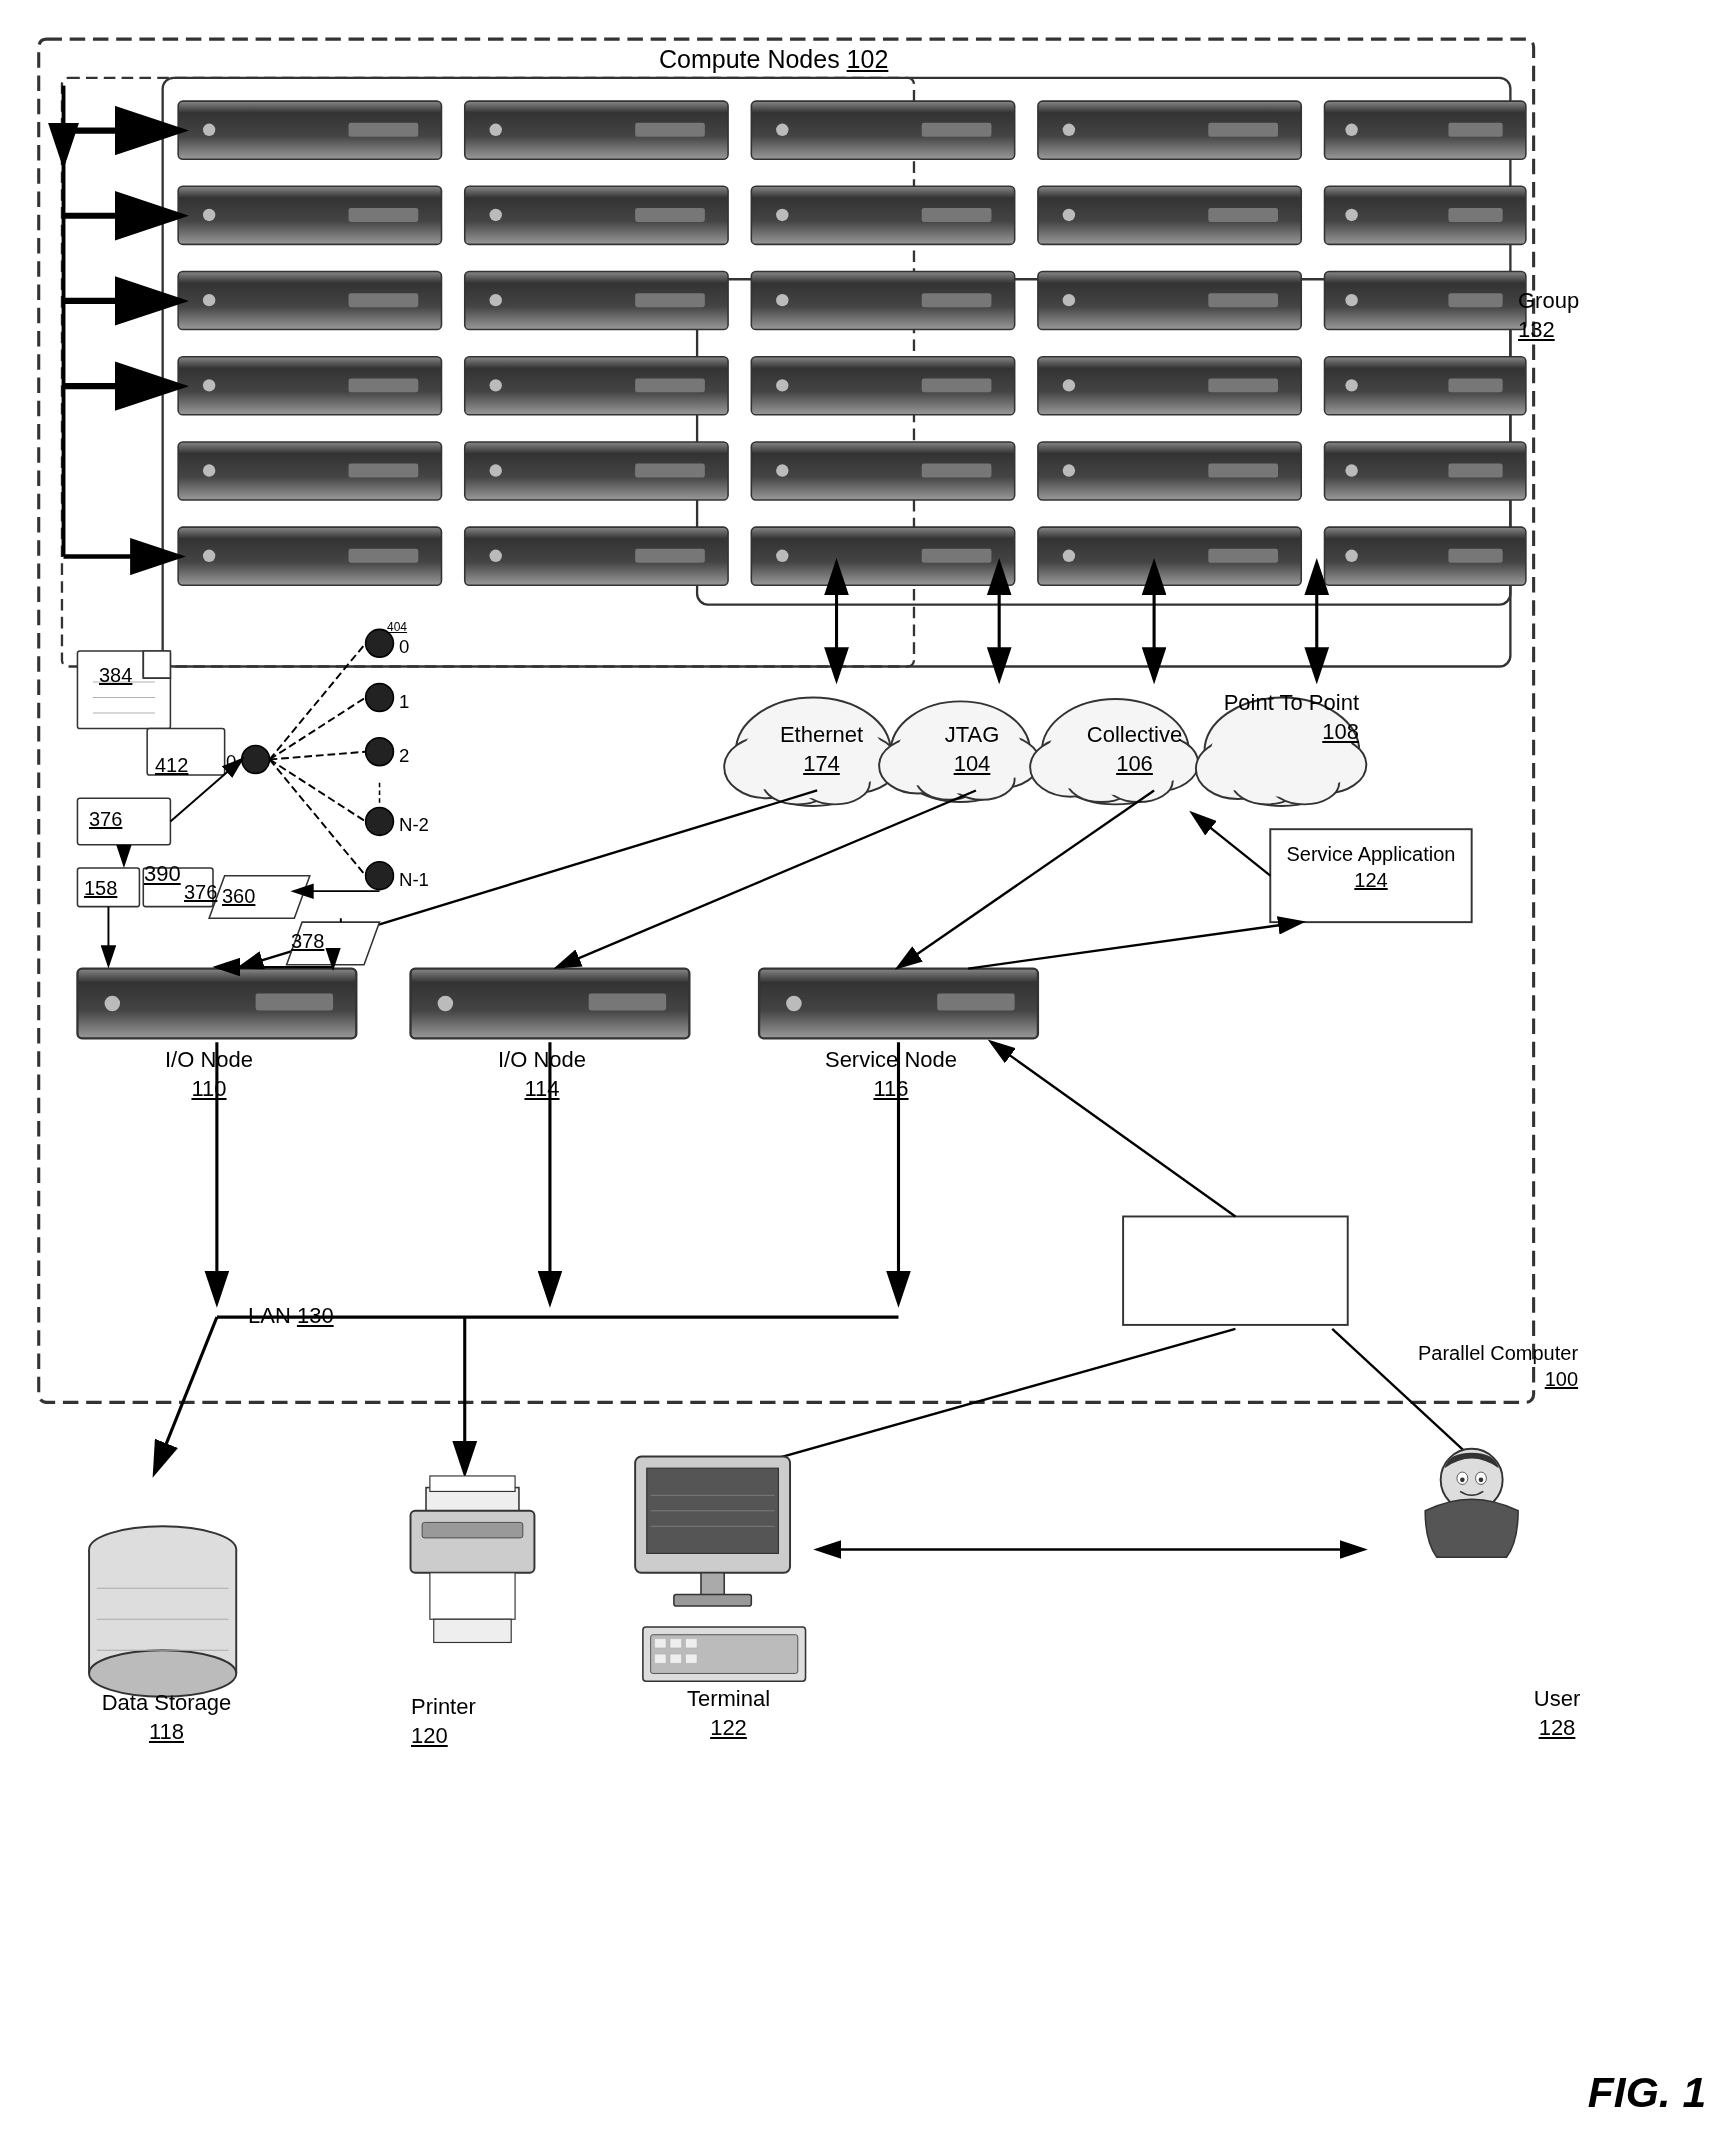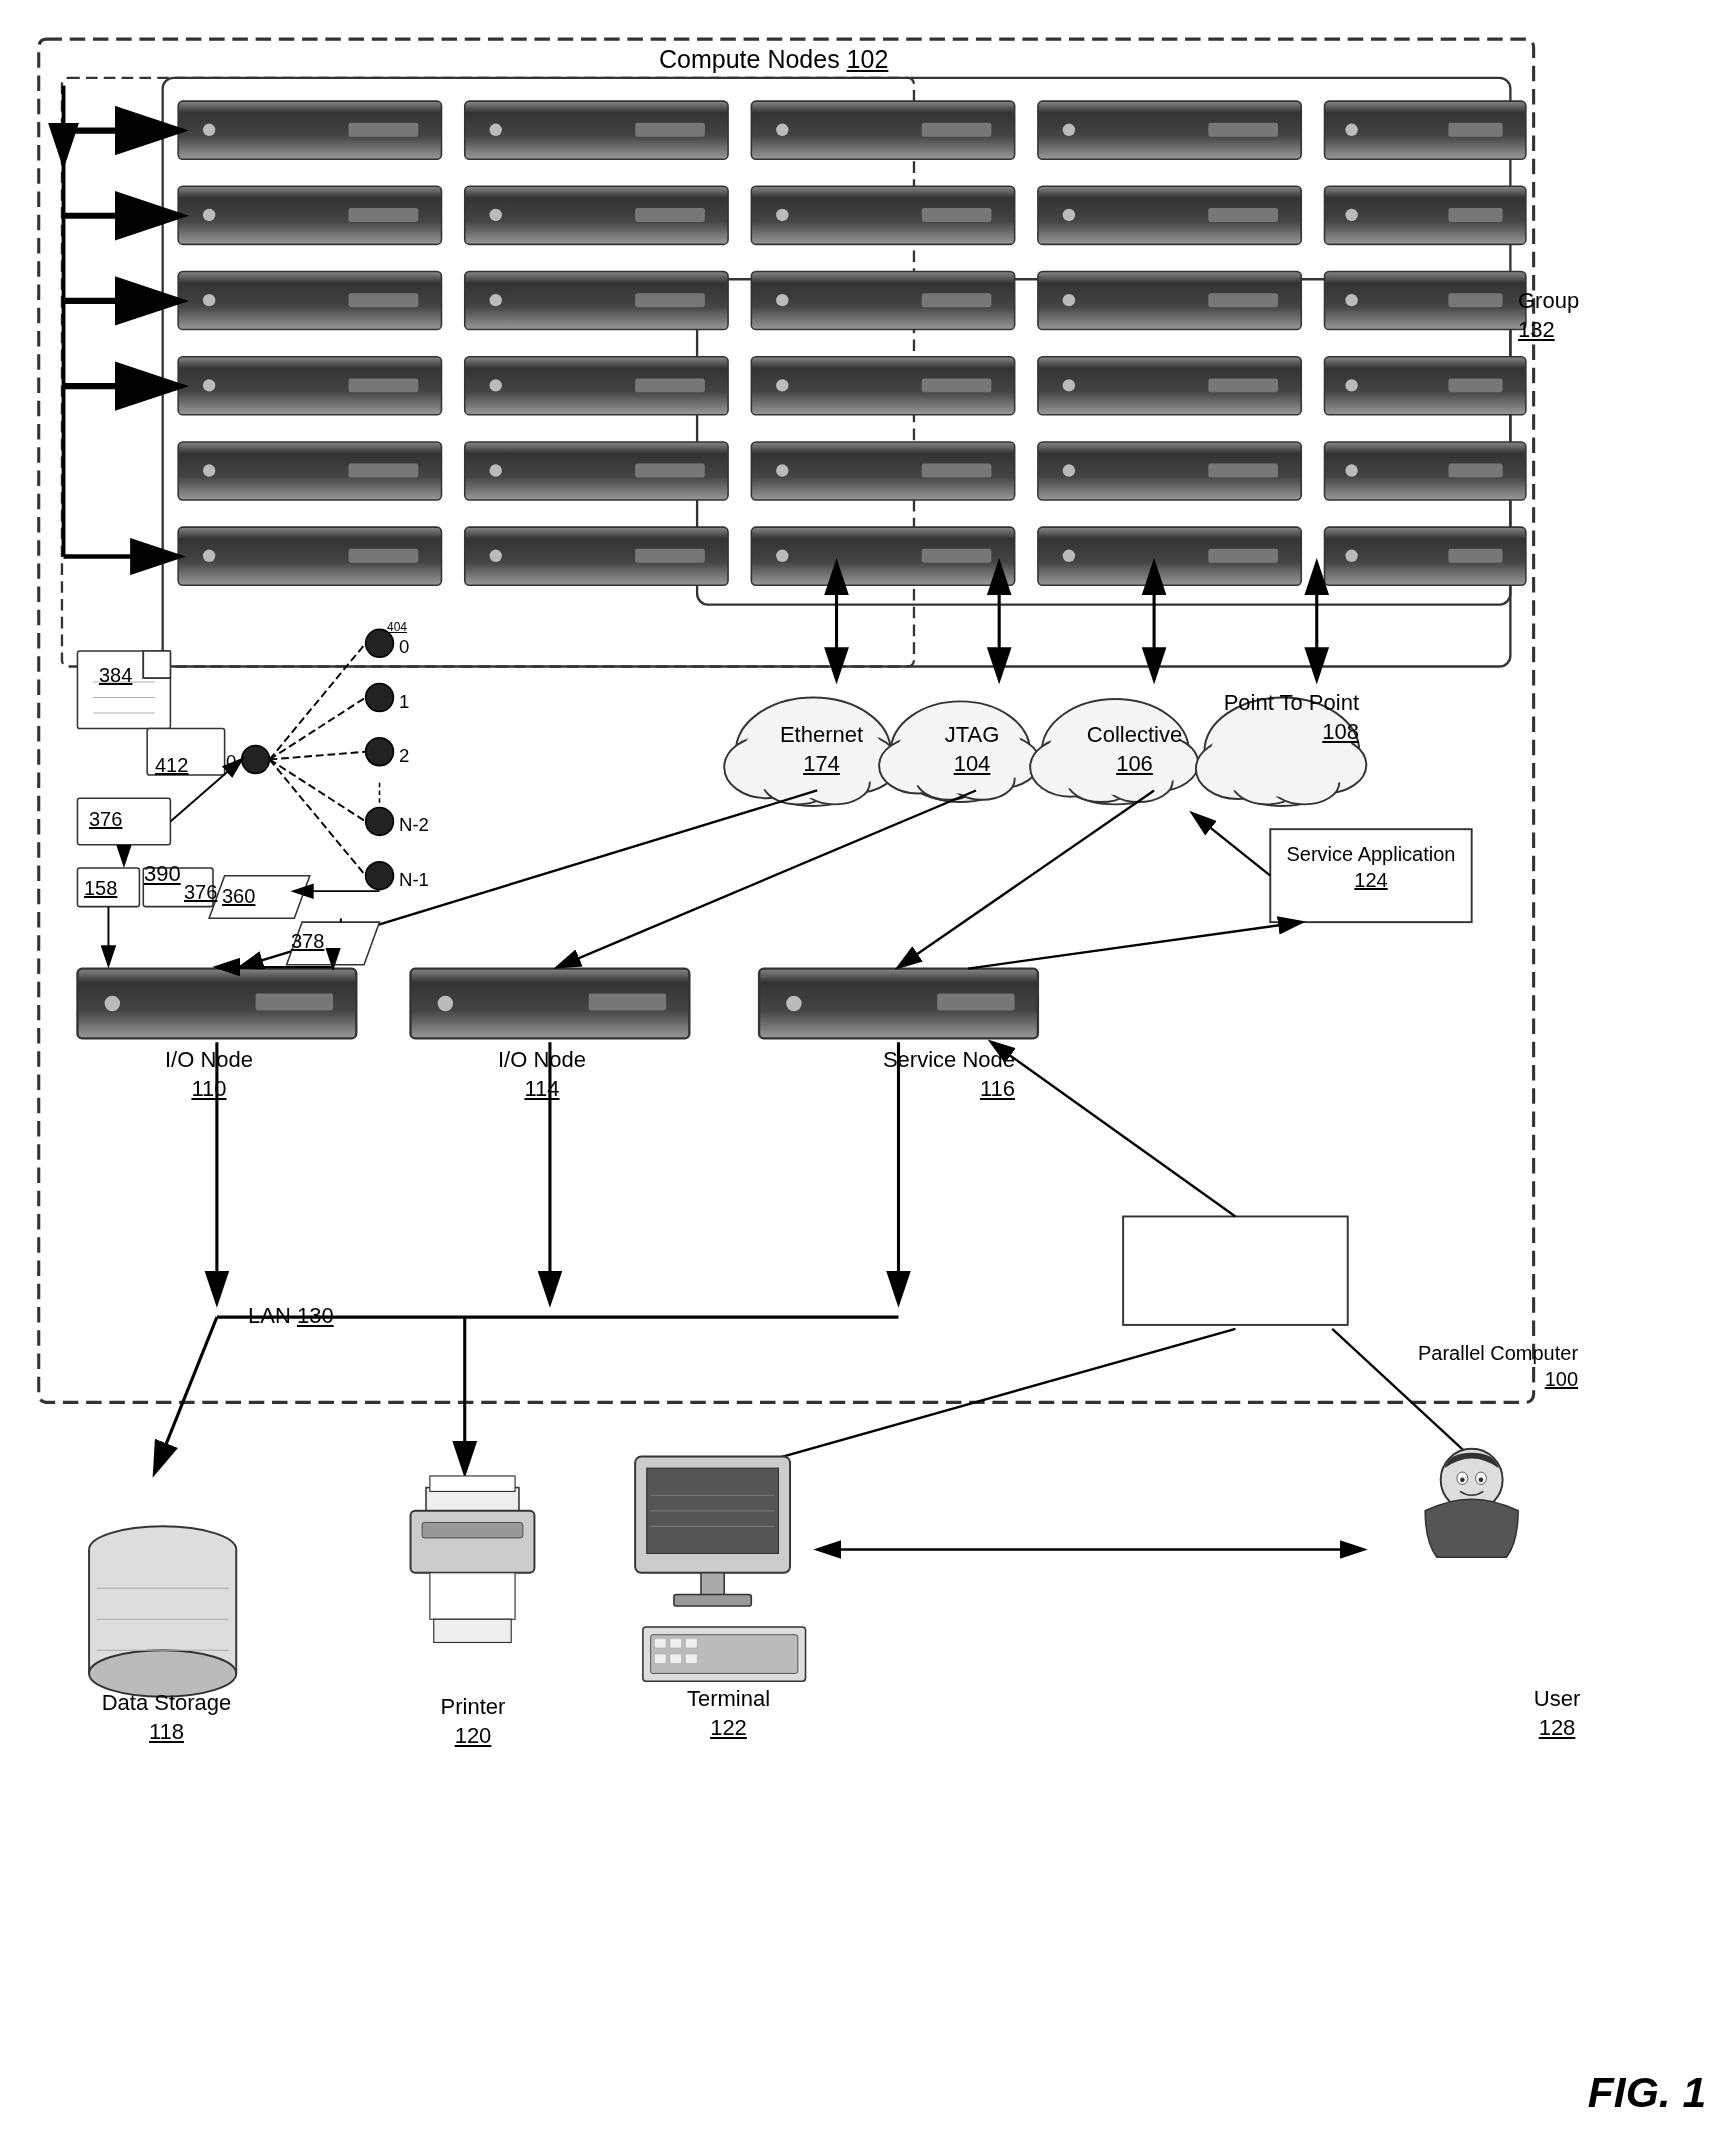--- a/index.html
+++ b/index.html
@@ -502,41 +502,41 @@
   <div class="label" style="top:1046px; left:85px; text-align:center; width:248px;">
     <div>I/O Node</div>
     <div class="underline">110</div>
   </div>
 
   <div class="label" style="top:1046px; left:418px; text-align:center; width:248px;">
     <div>I/O Node</div>
     <div class="underline">114</div>
   </div>
 
-  <div class="label" style="top:1046px; left:767px; text-align:right; width:248px;">
+  <div class="label" style="top:1046px; left:767px; text-align:center; width:248px;">
     <div>Service Node</div>
     <div class="underline">116</div>
   </div>
 
   <div class="label" style="top:1340px; left:1418px; font-size:20px; text-align:right;">
     <div>Parallel Computer</div>
     <div class="underline">100</div>
   </div>
 
   <div class="label" style="top:1302px; left:248px; font-size:22px;">
     <span>LAN</span> <span class="underline">130</span>
   </div>
 
 
   <div class="label" style="top:1689px; left:89px; text-align:center; width:155px;">
     <div>Data Storage</div>
     <div class="underline">118</div>
   </div>
 
-  <div class="label" style="top:1693px; left:411px; text-align:center; width:124px;">
+  <div class="label" style="top:1693px; left:411px; width:124px;">
     <div>Printer</div>
     <div class="underline">120</div>
   </div>
 
   <div class="label" style="top:1685px; left:651px; text-align:center; width:155px;">
     <div>Terminal</div>
     <div class="underline">122</div>
   </div>
 
   <div class="label" style="top:1685px; left:1495px; text-align:center; width:124px;">

